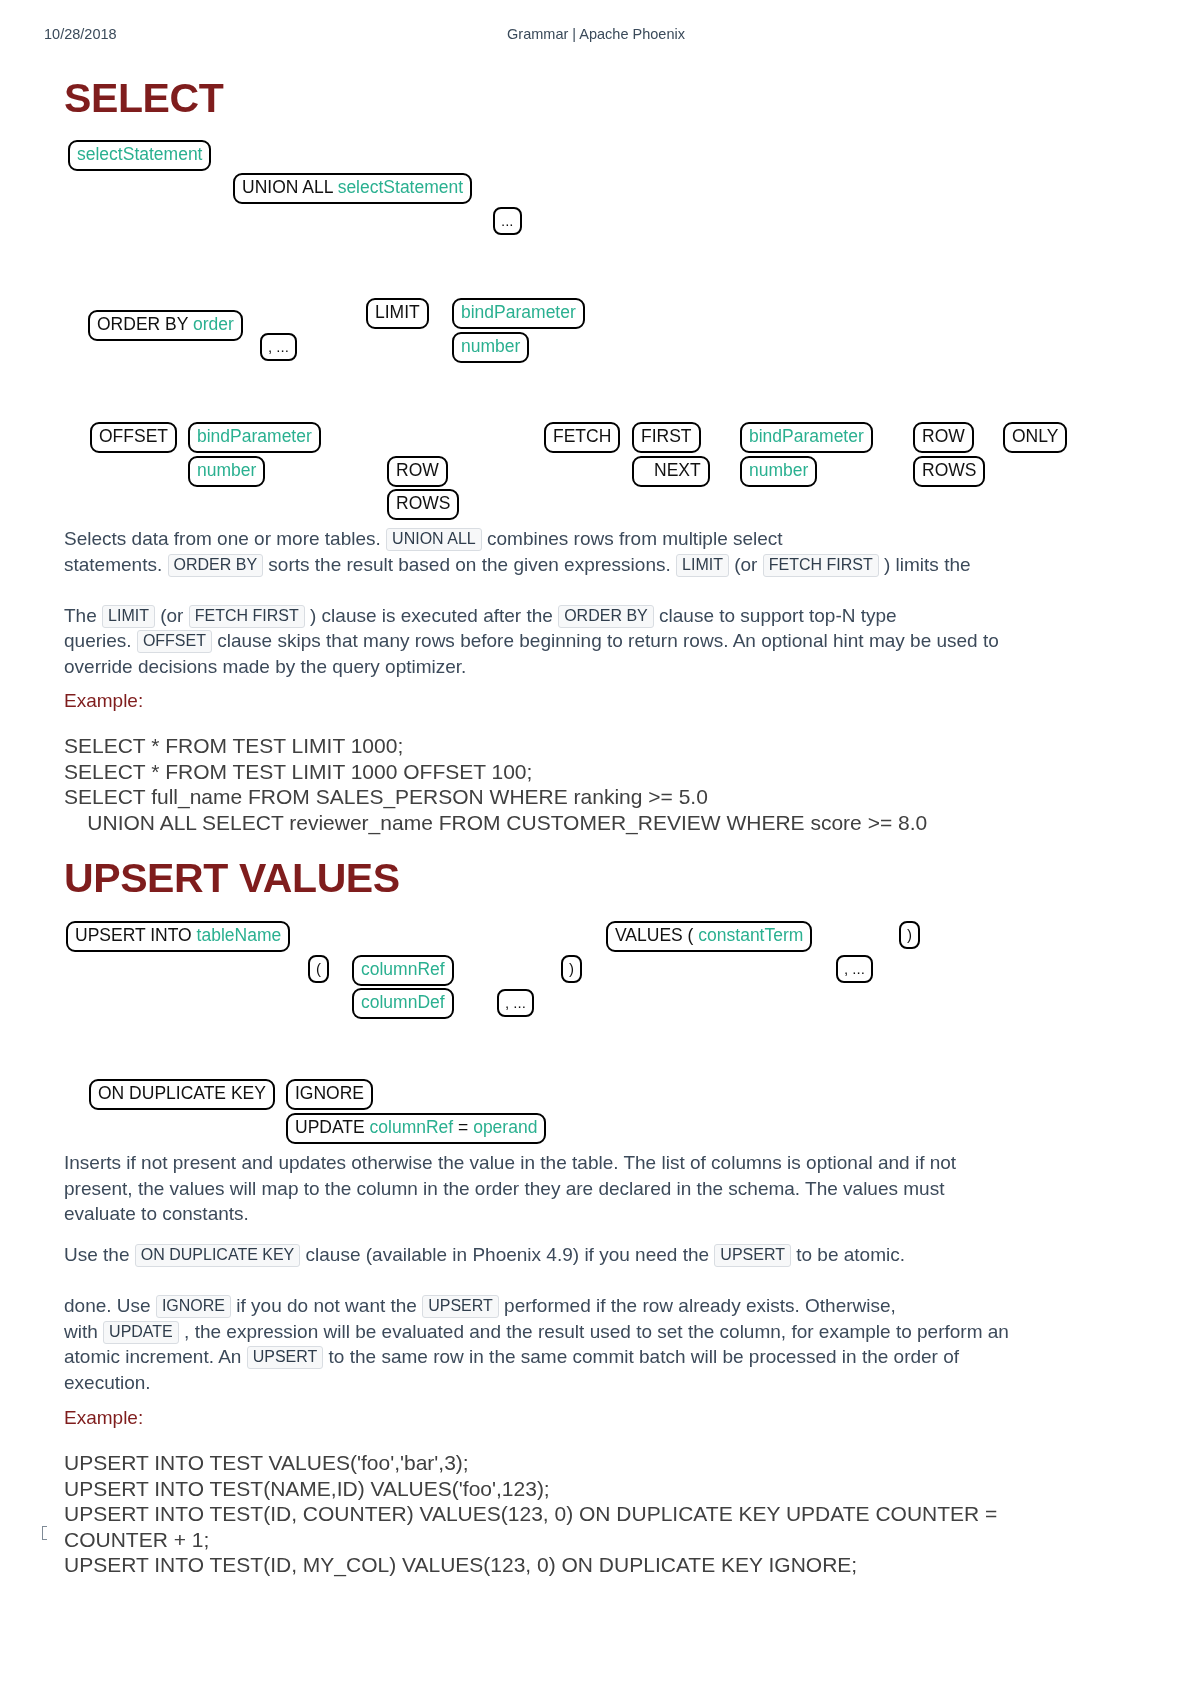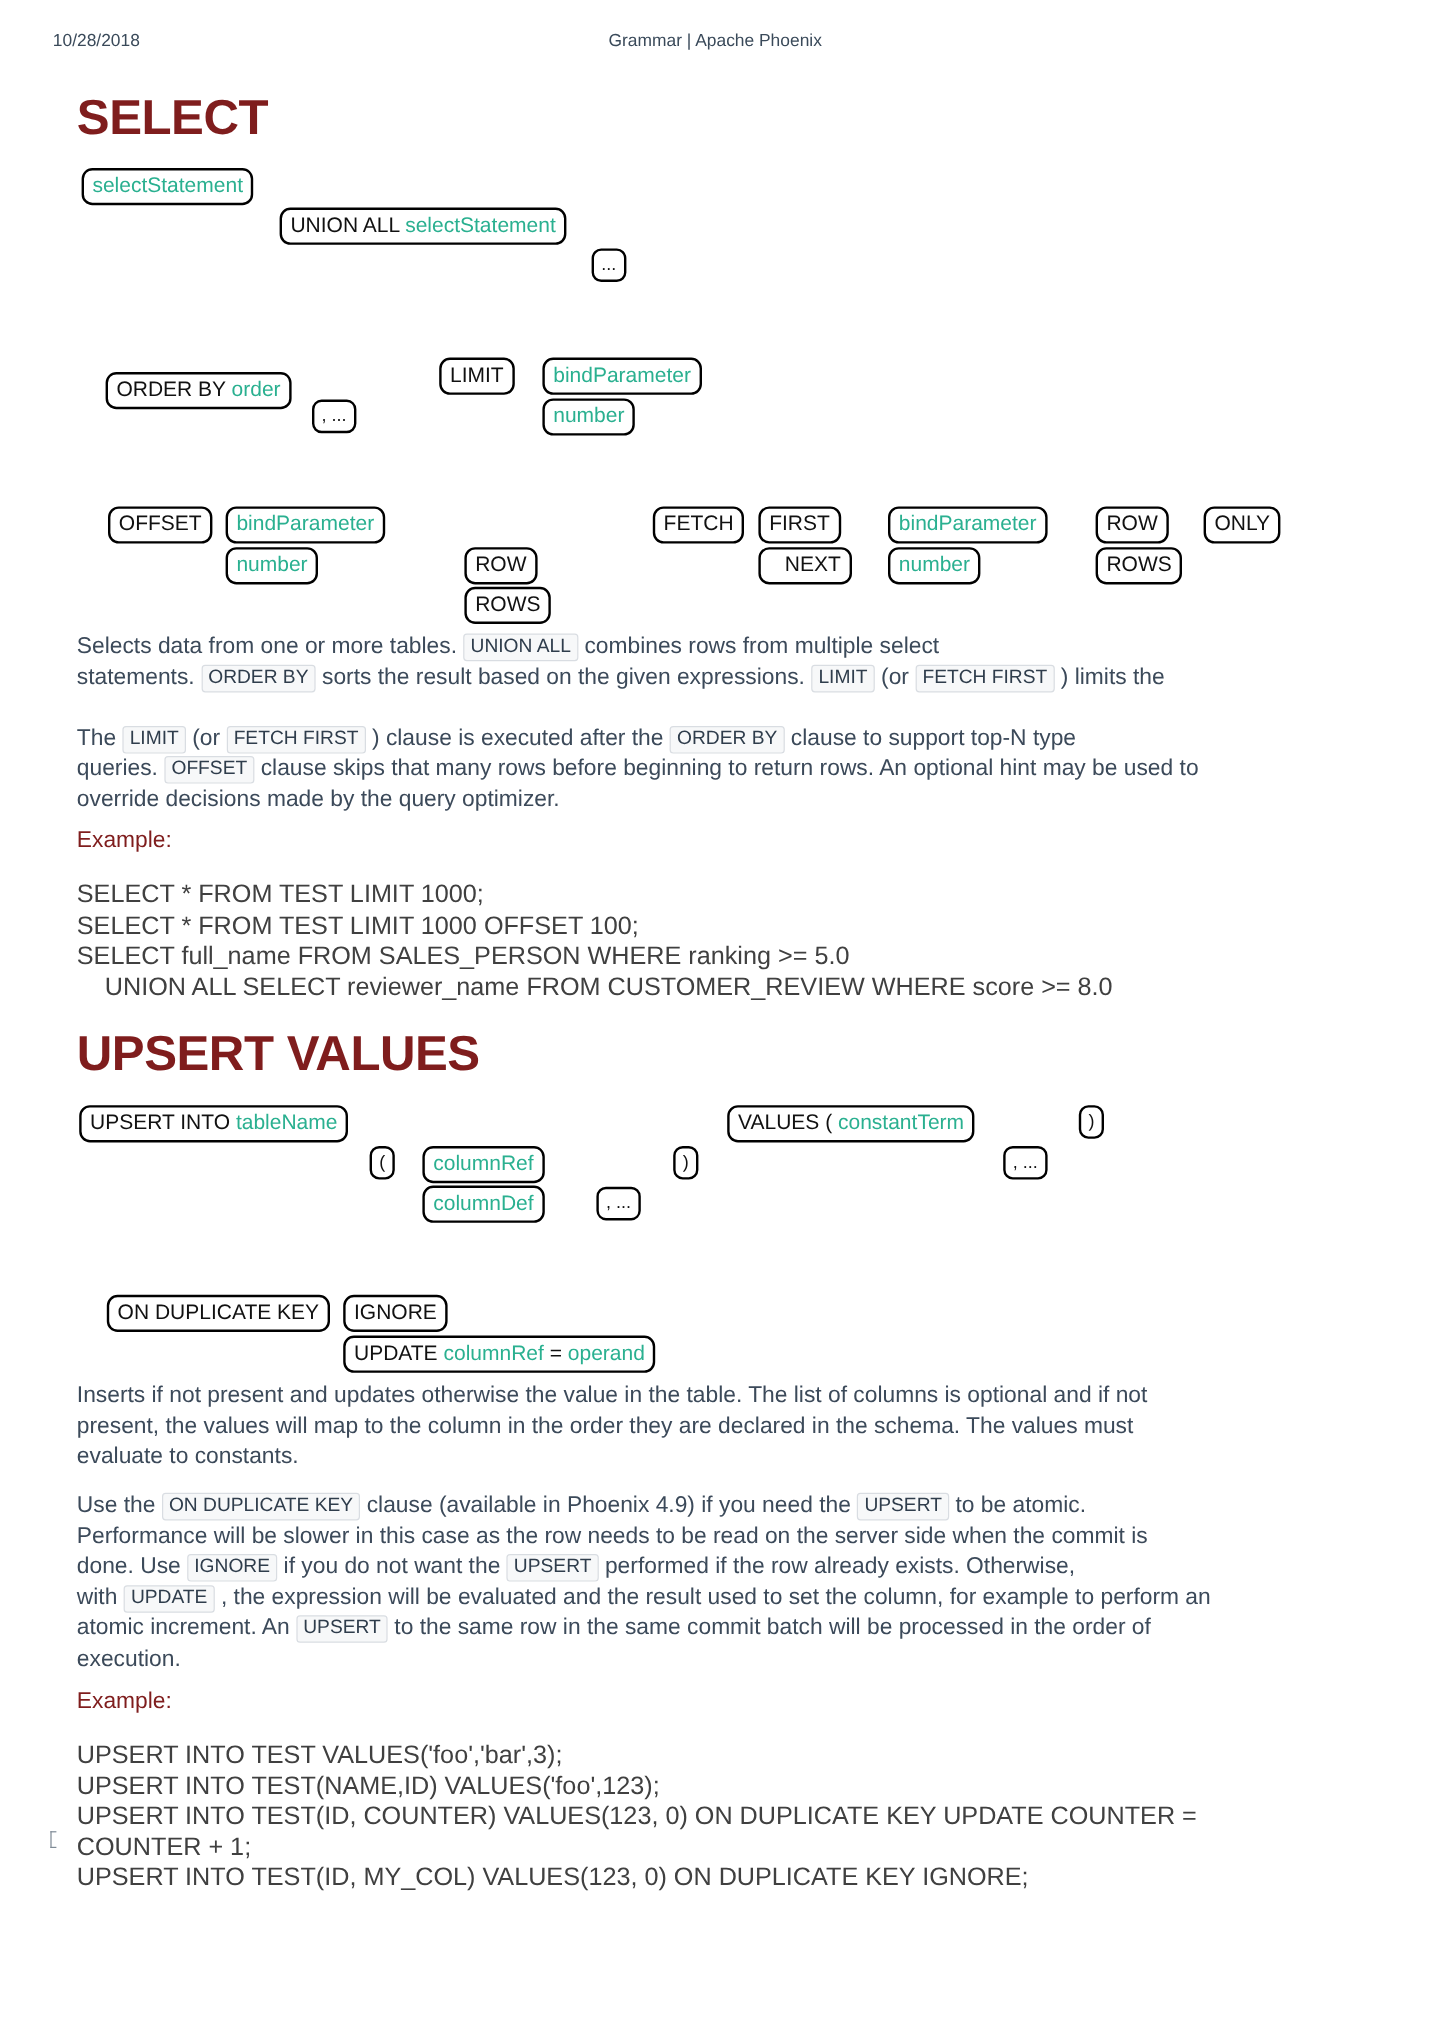--- a/index.html
+++ b/index.html
@@ -228,21 +228,21 @@
 </div>
 
 <div class="para" style="left:64px; top:1150px; width:1080px;">
   <span>Inserts if not present and updates otherwise the value in the table. The list of columns is optional and if not</span><br>
   <span>present, the values will map to the column in the order they are declared in the schema. The values must</span><br>
   <span>evaluate to constants.</span>
 </div>
 
 <div class="para" style="left:64px; top:1242px; width:1085px;">
   <span>Use the </span><code class="ic">ON DUPLICATE KEY</code><span> clause (available in Phoenix 4.9) if you need the </span><code class="ic">UPSERT</code><span> to be atomic.</span><br>
-  <span>Performance will be slower in this case as the row needs to be read on the server side when the commit is</span><br>
+  <br>
   <span>done. Use </span><code class="ic">IGNORE</code><span> if you do not want the </span><code class="ic">UPSERT</code><span> performed if the row already exists. Otherwise,</span><br>
   <span>with </span><code class="ic">UPDATE</code><span> , the expression will be evaluated and the result used to set the column, for example to perform an</span><br>
   <span>atomic increment. An </span><code class="ic">UPSERT</code><span> to the same row in the same commit batch will be processed in the order of</span><br>
   <span>execution.</span>
 </div>
 
 <div class="label-line" style="left:64px; top:1405px;">Example:</div>
 
 <div class="codeblock" style="left:64px; top:1450px;">UPSERT INTO TEST VALUES('foo','bar',3);
 UPSERT INTO TEST(NAME,ID) VALUES('foo',123);

